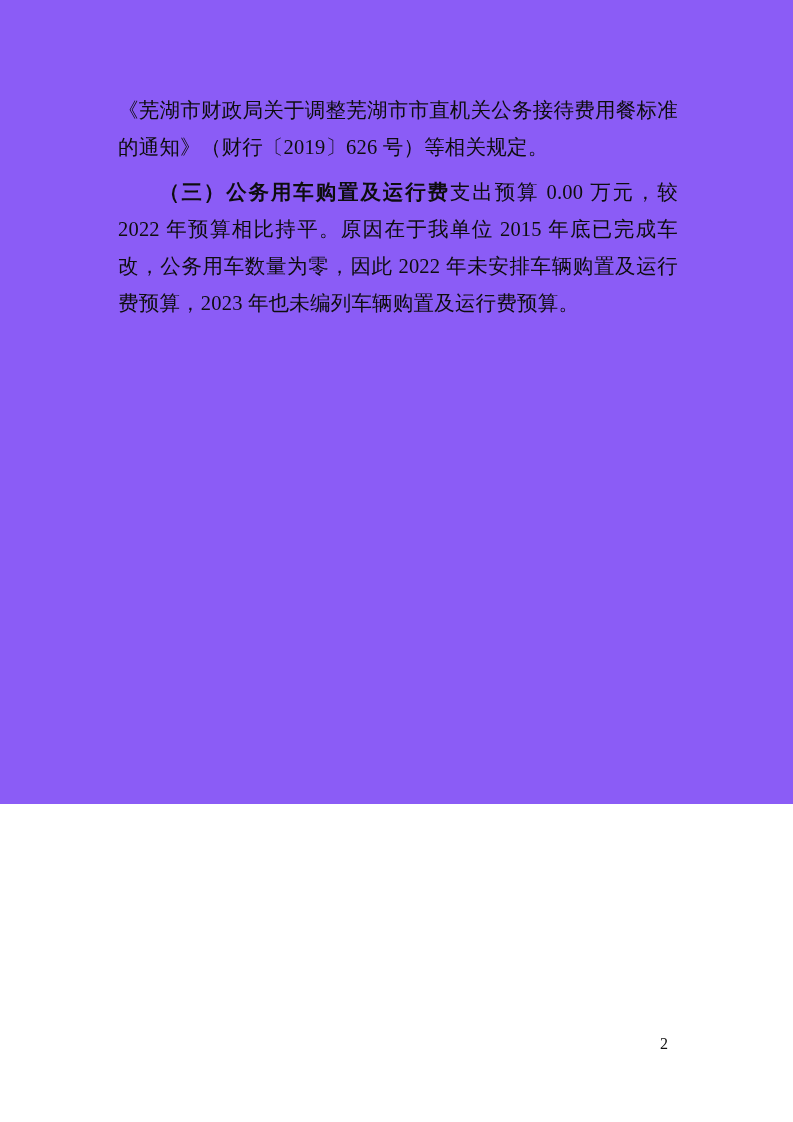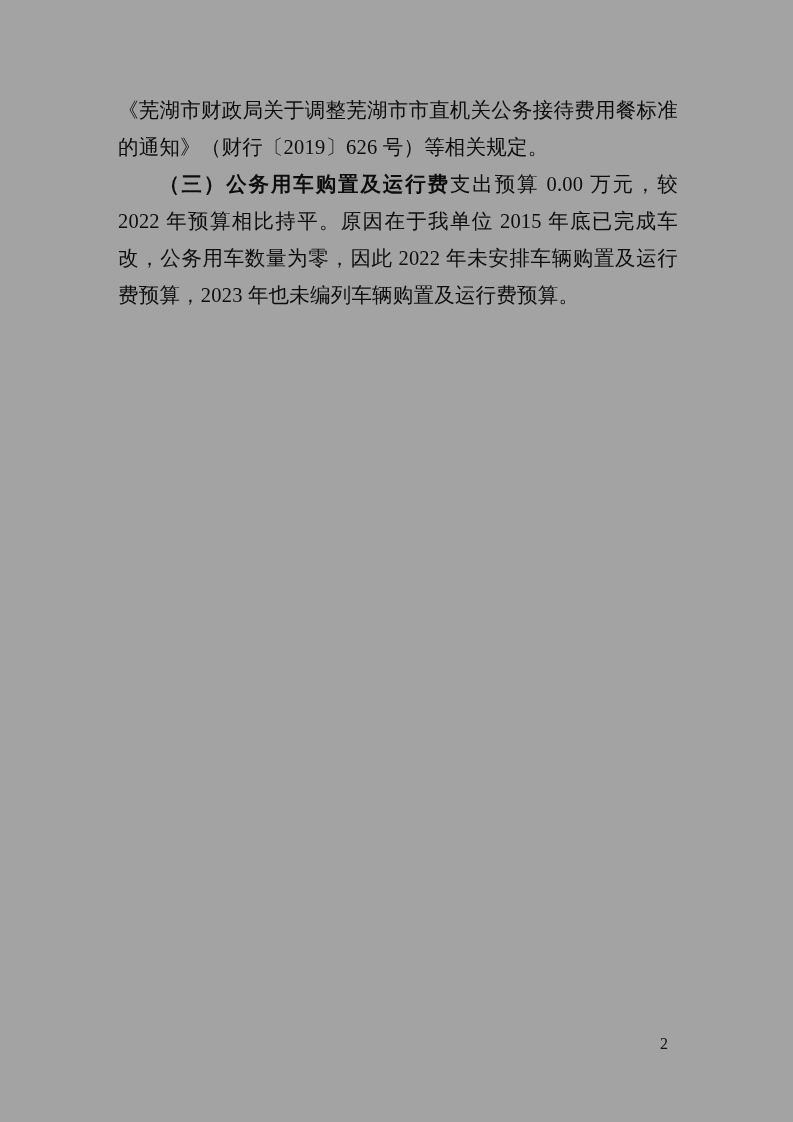--- a/index.html
+++ b/index.html
@@ -13,39 +13,39 @@
     font-family: "Liberation Serif", "DejaVu Serif", serif;
     color: #0d0d0d;
     position: relative;
     overflow: hidden;
   }
   .page {
     position: absolute;
     left: 0;
     top: 0;
     width: 793px;
-    height: 1122px;
-    background: #a3a3a3;
+    height: 804px;
+    background: #8b5cf6;
   }
   .content {
     position: absolute;
     left: 118px;
     top: 92px;
     width: 560px;
   }
   .para {
     font-size: 20.5px;
     line-height: 37px;
     text-align: justify;
     text-justify: inter-ideograph;
     letter-spacing: 0.2px;
     margin: 0;
   }
   .para + .para {
-    margin-top: 0px;
+    margin-top: 8px;
   }
   .indent {
     text-indent: 41px;
   }
   .bold {
     font-weight: bold;
   }
   .page-number {
     position: absolute;
     left: 660px;

